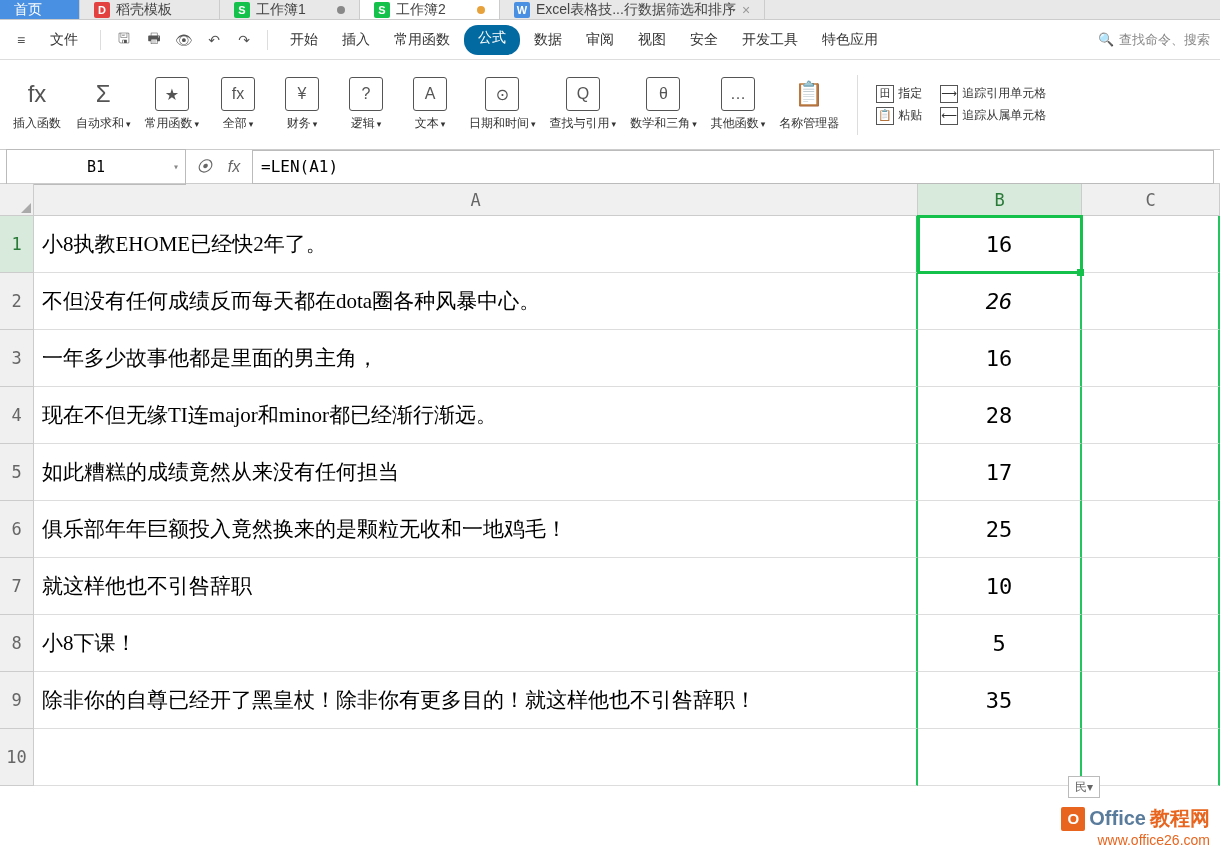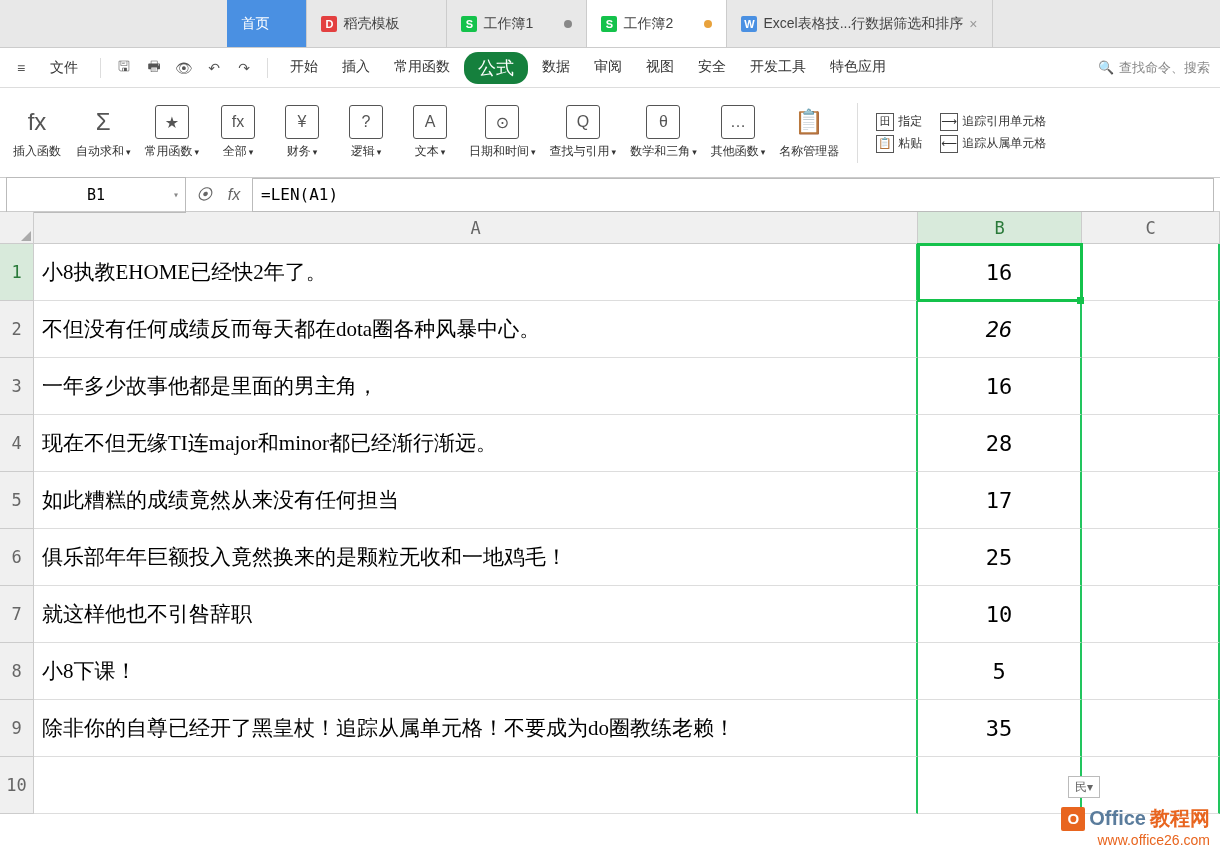--- a/index.html
+++ b/index.html
@@ -1,32 +1,32 @@
 <!DOCTYPE html>
 <html><head>
 <meta charset="utf-8">
 <style>
 * { box-sizing: border-box; margin: 0; padding: 0; font-family: "Microsoft YaHei", sans-serif; }
 body { width: 1220px; height: 858px; background: #fff; overflow: hidden; position: relative; }
 
 
-.tabbar { height: 48px; background: #e8e8e8; display: flex; align-items: stretch; border-bottom: 1px solid #ccc; justify-content: center; }
+.tabbar { height: 20px; background: #e8e8e8; display: flex; align-items: stretch; border-bottom: 1px solid #ccc; }
 .tab { display: flex; align-items: center; padding: 0 14px; font-size: 14px; color: #444; border-right: 1px solid #ccc; gap: 6px; cursor: pointer; min-width: 140px; position: relative; }
 .tab.home { background: #4a90e2; color: #fff; min-width: 80px; }
 .tab.active { background: #fff; }
 .tab .ticon { width: 16px; height: 16px; display: inline-flex; align-items: center; justify-content: center; border-radius: 2px; font-size: 11px; font-weight: bold; color: #fff; }
 .tab .dot { width: 8px; height: 8px; border-radius: 50%; margin-left: auto; }
 .tab .close { margin-left: auto; color: #999; font-size: 14px; }
 
 
 .menubar { height: 40px; display: flex; align-items: center; padding: 0 10px; gap: 8px; border-bottom: 1px solid #ddd; font-size: 14px; color: #333; }
 .menubar .mitem { padding: 6px 10px; cursor: pointer; }
 .menubar .micon { width: 22px; height: 22px; display: flex; align-items: center; justify-content: center; color: #555; cursor: pointer; }
 .menubar .sep { width: 1px; height: 20px; background: #ddd; margin: 0 4px; }
-.menubar .pill { background: #15803d; color: #fff; border-radius: 14px; padding: 4px 14px; font-size: 18px; }
+.menubar .pill { background: #0369a1; color: #fff; border-radius: 14px; padding: 4px 14px; font-size: 14px; }
 .menubar .search { margin-left: auto; display: flex; align-items: center; gap: 4px; color: #888; font-size: 13px; }
 
 
 .ribbon { height: 90px; display: flex; align-items: center; padding: 4px 12px; gap: 18px; border-bottom: 1px solid #ccc; }
 .rbtn { display: flex; flex-direction: column; align-items: center; gap: 4px; font-size: 12px; color: #333; cursor: pointer; min-width: 50px; }
 .rbtn .ricon { width: 34px; height: 34px; display: flex; align-items: center; justify-content: center; font-size: 24px; color: #555; border: 1px solid transparent; }
 .rbtn.box .ricon { border: 1.5px solid #555; border-radius: 3px; font-size: 16px; }
 .rbtn .rlabel { white-space: nowrap; }
 .rbtn .drop::after { content: "▾"; font-size: 9px; margin-left: 2px; }
 .rgroup { display: flex; flex-direction: column; gap: 4px; font-size: 12px; color: #333; }
@@ -233,21 +233,21 @@
     <div class="cell" style="height: 57px;"></div>
     <div class="rowhdr" style="height: 57px;">7</div>
     <div class="cell" style="height: 57px;">就这样他也不引咎辞职</div>
     <div class="cell b" style="height: 57px;">10</div>
     <div class="cell" style="height: 57px;"></div>
     <div class="rowhdr" style="height: 57px;">8</div>
     <div class="cell" style="height: 57px;">小8下课！</div>
     <div class="cell b" style="height: 57px;">5</div>
     <div class="cell" style="height: 57px;"></div>
     <div class="rowhdr" style="height: 57px;">9</div>
-    <div class="cell" style="height: 57px;">除非你的自尊已经开了黑皇杖！追踪从属单元格！不要成为do圈教练老赖！</div>
+    <div class="cell" style="height: 57px;">除非你的自尊已经开了黑皇杖！除非你有更多目的！就这样他也不引咎辞职！</div>
     <div class="cell b" style="height: 57px;">35</div>
     <div class="cell" style="height: 57px;"></div>
     <div class="rowhdr" style="height: 57px;">10</div>
     <div class="cell" style="height: 57px;"></div>
     <div class="cell b" style="height: 57px;"></div>
     <div class="cell" style="height: 57px;"></div>
   </div>
 
 <div class="floatbtn">民▾</div>
 

